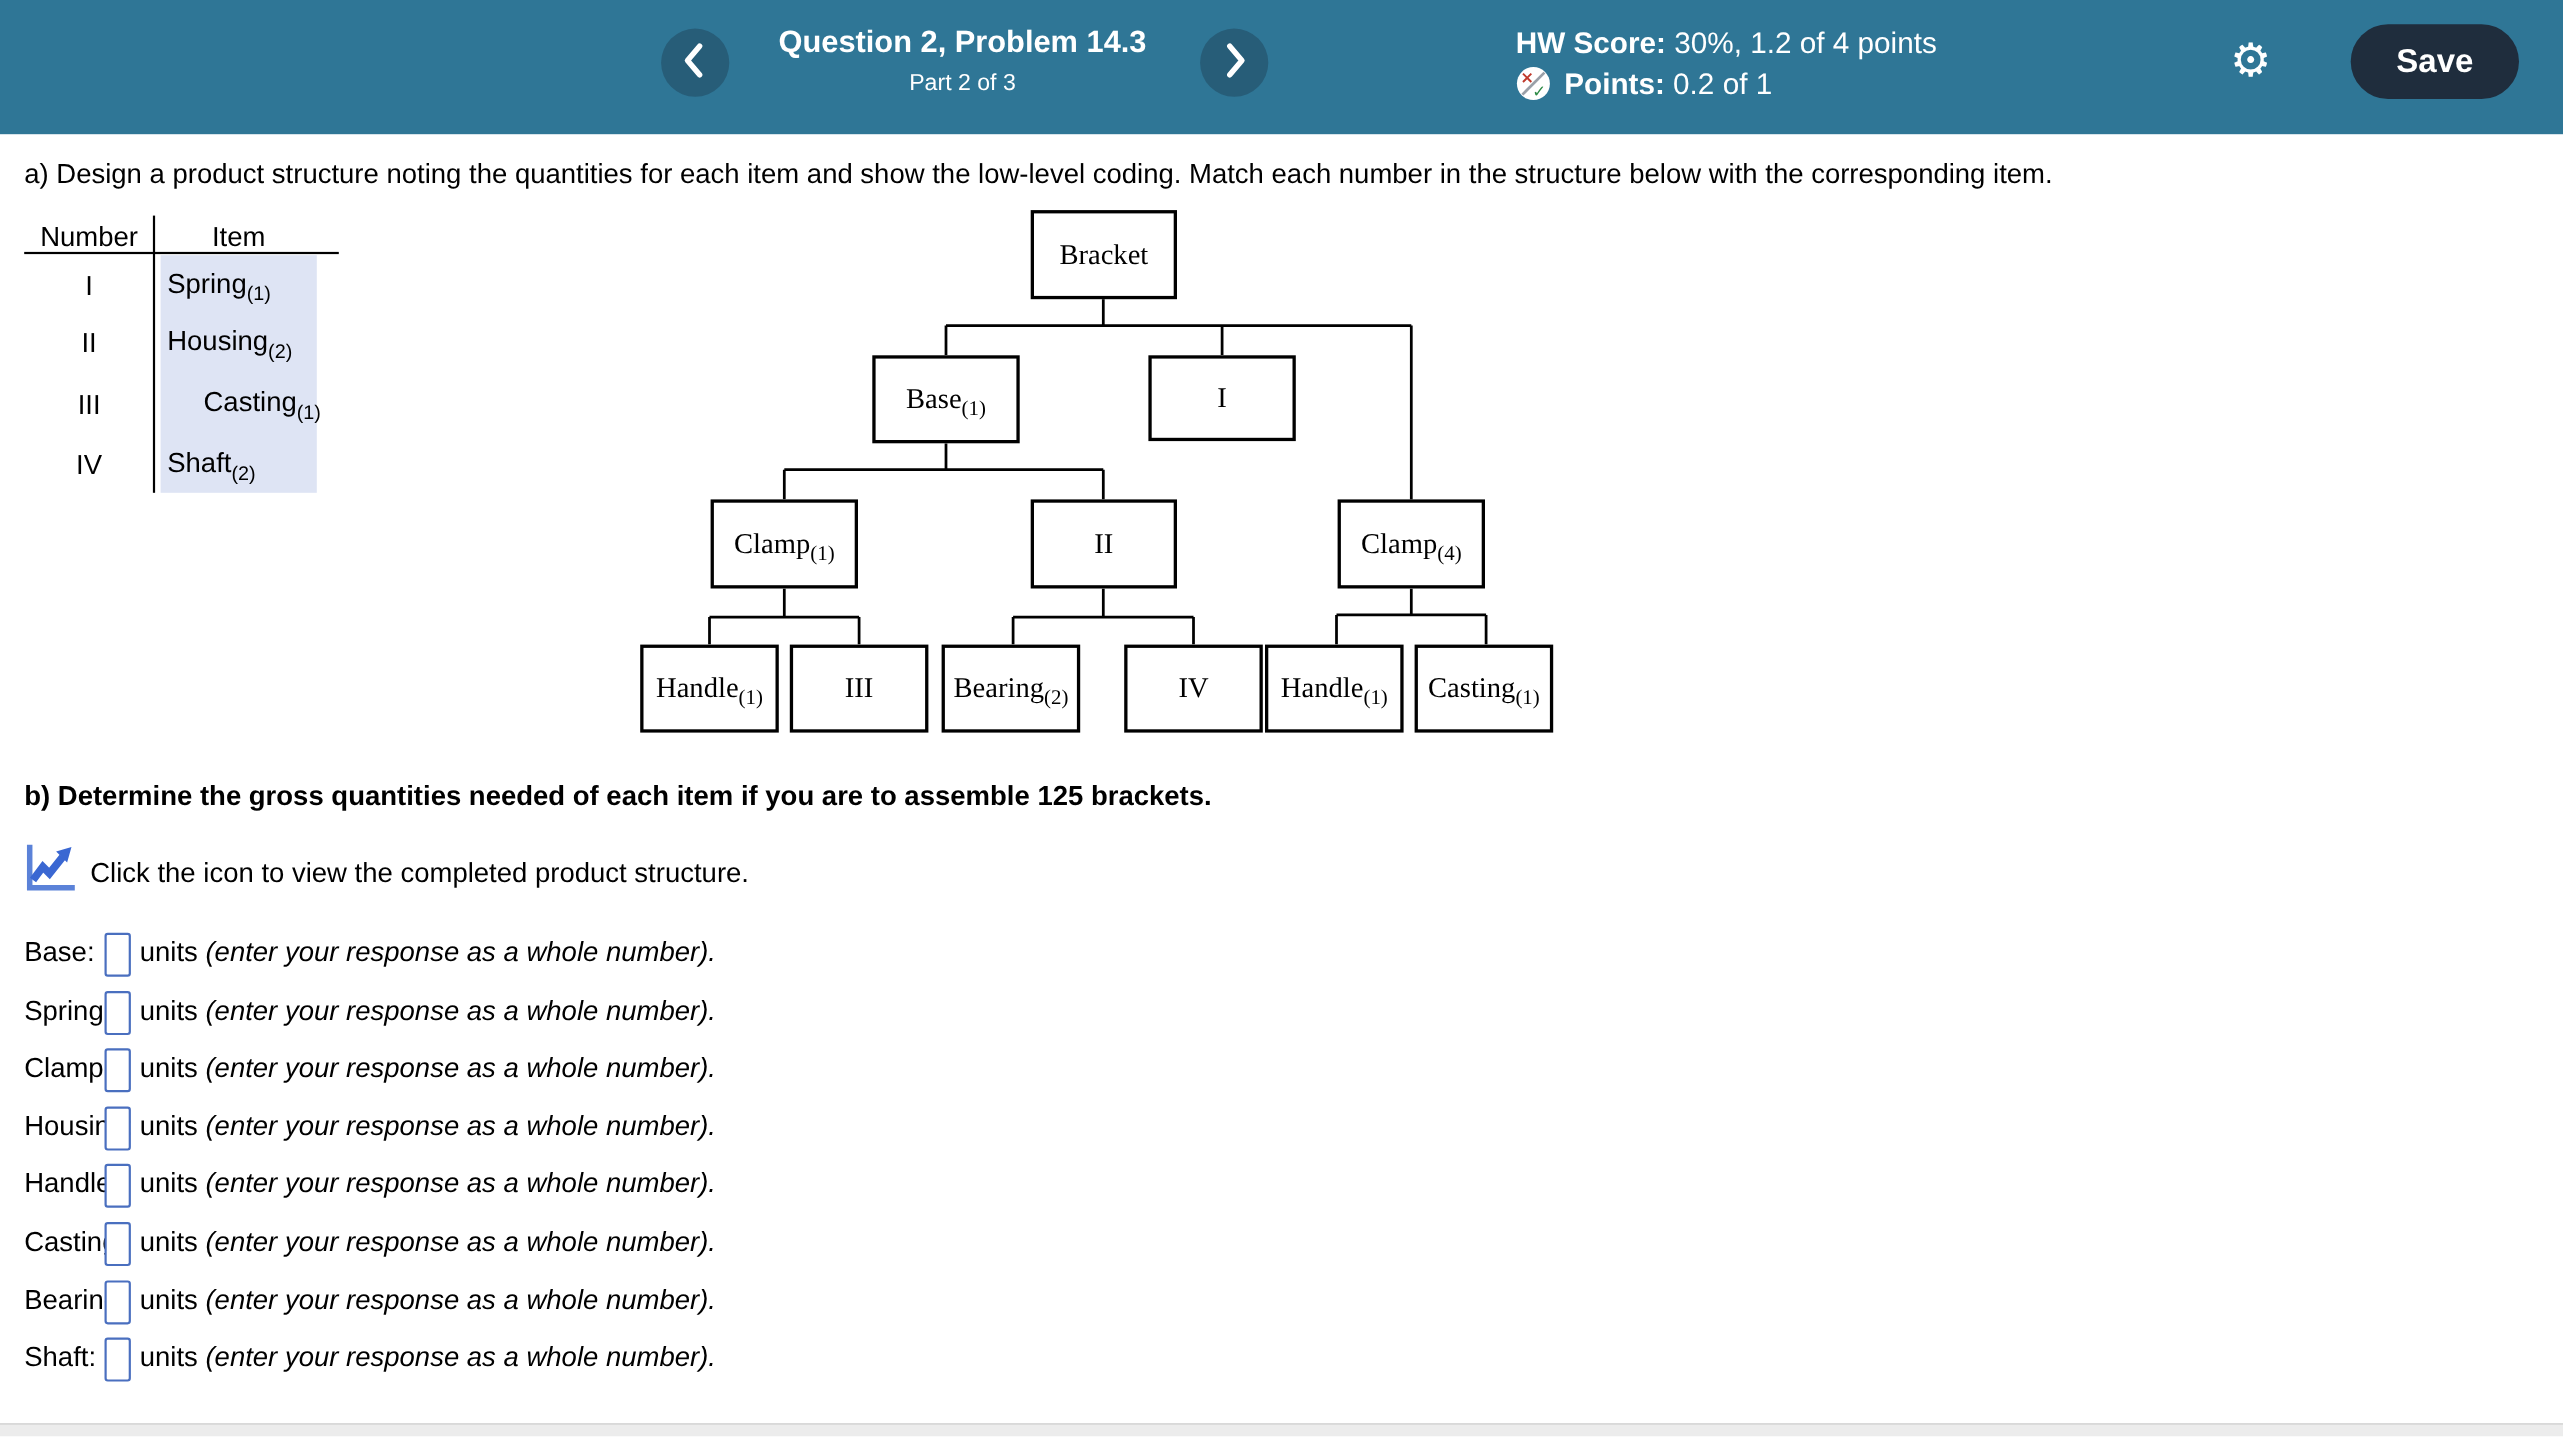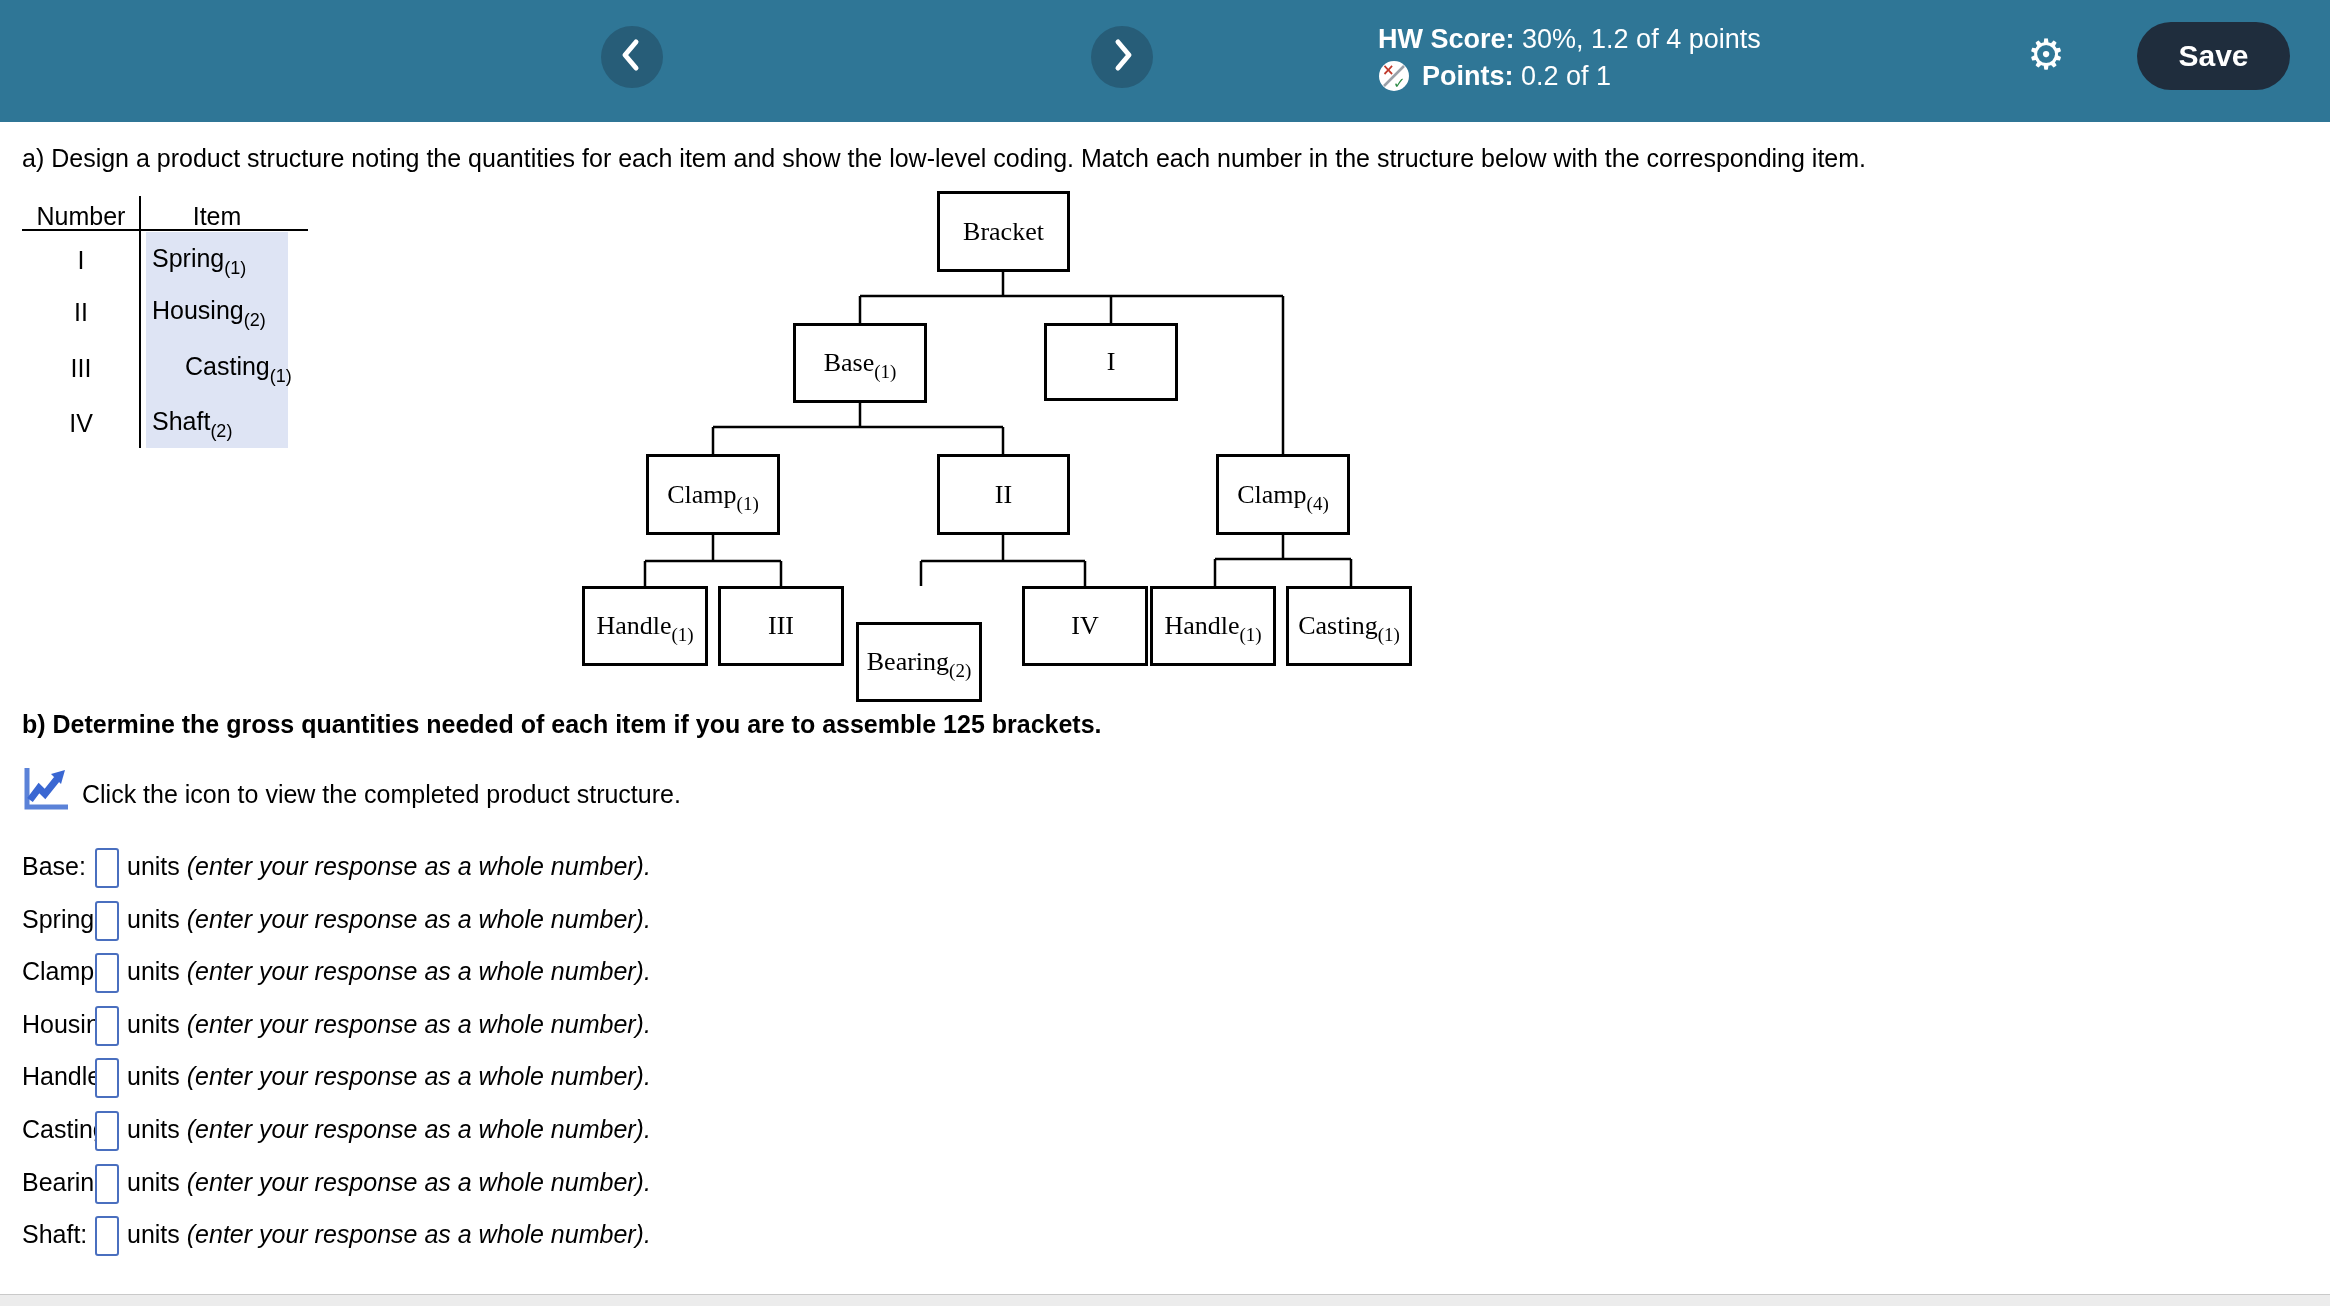--- a/index.html
+++ b/index.html
@@ -73,20 +73,24 @@
 
   <div id="header">
     <div class="nav-circle" id="nav-prev">
       <span>
         <svg width="62" height="62" viewBox="0 0 62 62">
             <polyline points="35,18 24,31 35,44" fill="none" stroke="#fff" stroke-width="5" stroke-linecap="round" stroke-linejoin="round"></polyline>
           </svg>
       </span>
     </div>
 
+    <div id="title-block">
+      <div id="q-title">Question 2, Problem 14.3</div>
+      <div id="q-sub">Part 2 of 3</div>
+    </div>
 
     <div class="nav-circle" id="nav-next">
       <span>
         <svg width="62" height="62" viewBox="0 0 62 62">
             <polyline points="27,18 38,31 27,44" fill="none" stroke="#fff" stroke-width="5" stroke-linecap="round" stroke-linejoin="round"></polyline>
           </svg>
       </span>
     </div>
 
     <div id="score-block">
@@ -162,21 +166,21 @@
     <span>Clamp</span>
       <span class="tsub">(4)</span>
   </div>
   <div class="tnode" style="left:582px;top:586px;width:126px;height:80px;">
     <span>Handle</span>
       <span class="tsub">(1)</span>
   </div>
   <div class="tnode" style="left:718px;top:586px;width:126px;height:80px;">
     <span>III</span>
   </div>
-  <div class="tnode" style="left:856px;top:586px;width:126px;height:80px;margin-top:36px;">
+  <div class="tnode" style="left:856px;top:586px;width:126px;height:80px;">
     <span>Bearing</span>
       <span class="tsub">(2)</span>
   </div>
   <div class="tnode" style="left:1022px;top:586px;width:126px;height:80px;">
     <span>IV</span>
   </div>
   <div class="tnode" style="left:1150px;top:586px;width:126px;height:80px;">
     <span>Handle</span>
       <span class="tsub">(1)</span>
   </div>

